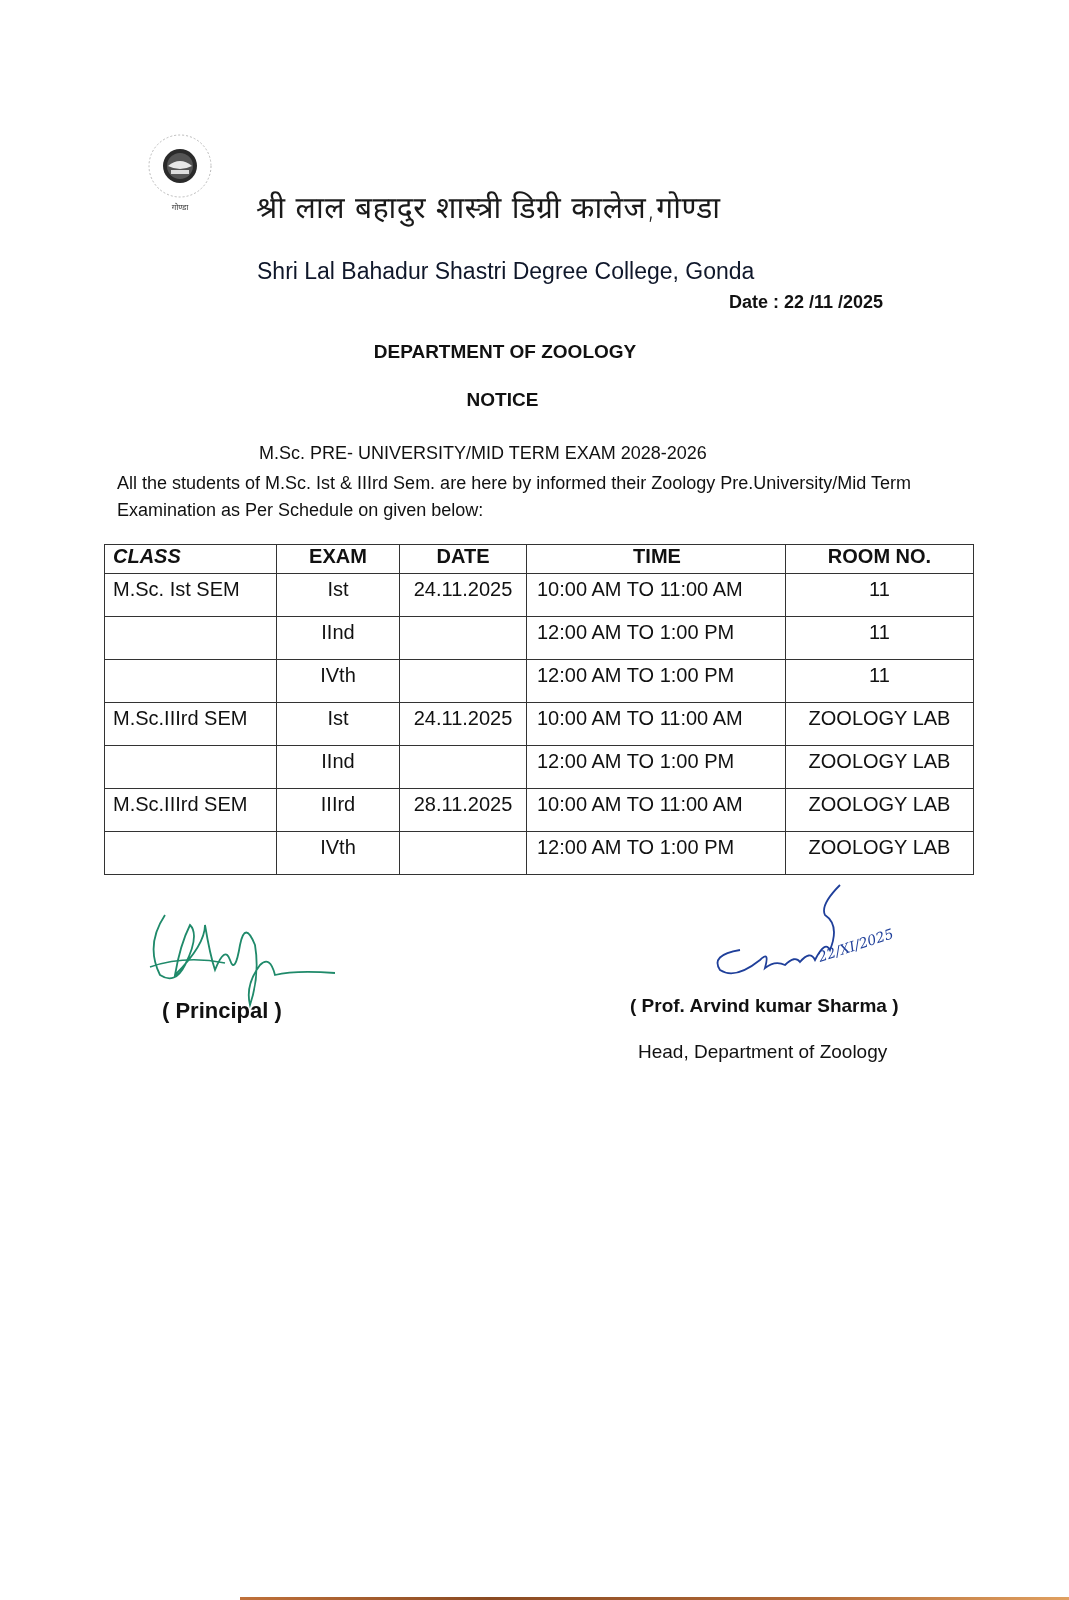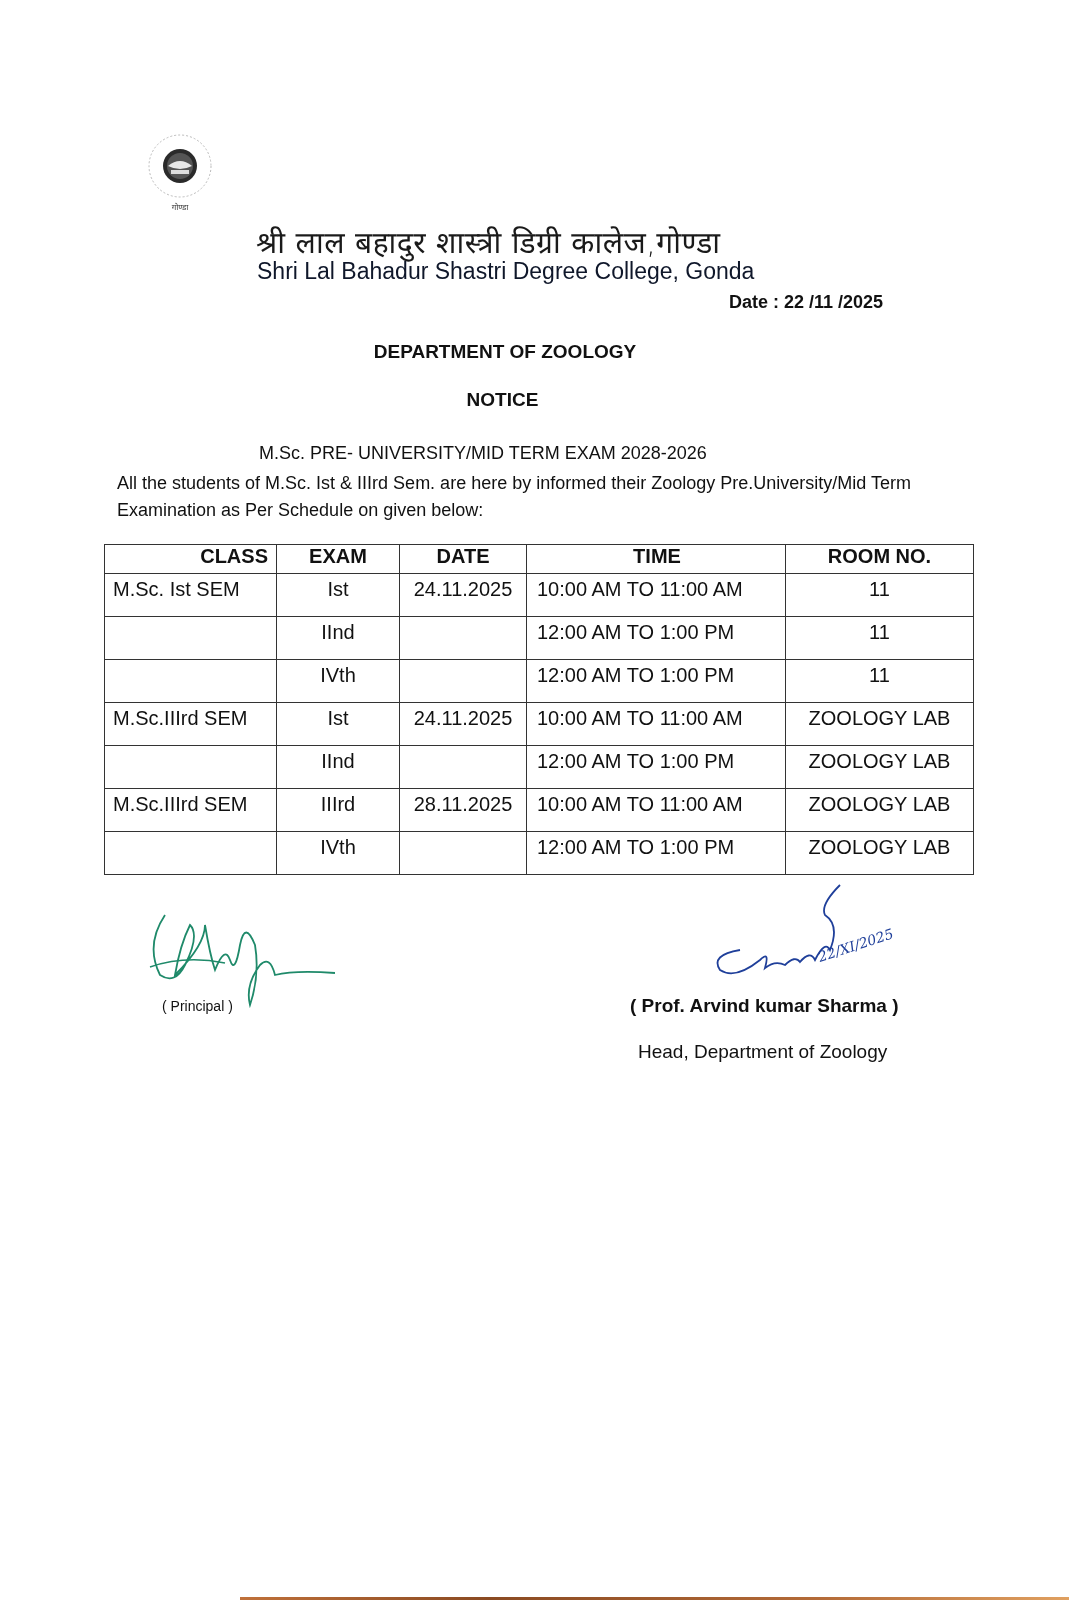--- a/index.html
+++ b/index.html
@@ -2,40 +2,40 @@
 <html><head>
   <meta charset="utf-8">
   <style>
     html, body { margin: 0; padding: 0; }
     body {
       width: 1069px; height: 1600px; background: #ffffff; position: relative; overflow: hidden;
       font-family: "Liberation Sans", sans-serif; color: #111;
     }
     .bottom-edge { position: absolute; left: 240px; right: 0; bottom: 0; height: 3px; background: linear-gradient(90deg, #c0713a, #8a4a22 30%, #b46b38 70%, #e0a060); }
     .logo { position: absolute; left: 138px; top: 130px; width: 90px; height: 84px; }
-    .hindi-title { position: absolute; left: 256px; top: 186px; font-family: "DejaVu Sans", sans-serif; font-size: 30px; font-weight: 300; color: #1a1a1a; letter-spacing: 0.5px; margin-top: 35px; }
+    .hindi-title { position: absolute; left: 256px; top: 186px; font-family: "DejaVu Sans", sans-serif; font-size: 30px; font-weight: 300; color: #1a1a1a; letter-spacing: 0.5px; }
     .eng-title { position: absolute; left: 257px; top: 258px; font-size: 23px; color: #0f172a; }
     .date-line { position: absolute; left: 729px; top: 292px; font-size: 18px; font-weight: bold; }
     .dept { position: absolute; left: 0; width: 1010px; top: 341px; text-align: center; font-size: 19px; font-weight: bold; }
     .notice { position: absolute; left: 0; width: 1005px; top: 389px; text-align: center; font-size: 19px; font-weight: bold; }
     .exam-title { position: absolute; left: 259px; top: 443px; font-size: 18px; }
     .intro { position: absolute; left: 117px; top: 470px; width: 840px; font-size: 18px; line-height: 27px; }
     table.schedule { position: absolute; left: 104px; top: 544px; width: 870px; border-collapse: collapse; font-size: 20px; }
     table.schedule th, table.schedule td { border: 1.5px solid #333; padding: 0 8px; vertical-align: top; }
     table.schedule th { font-weight: bold; height: 28px; font-size: 20px; }
     table.schedule td { height: 38px; padding-top: 4px; }
     .c-class { width: 155px; text-align: left; }
     .c-paper { width: 106px; text-align: center; }
     .c-date { width: 110px; text-align: center; }
     .c-time { width: 240px; text-align: left; padding-left: 10px !important; }
     .c-room { text-align: center; }
-    th.c-class { text-align: right; }
+    th.c-class { text-align: left; font-style: italic; }
     th.c-time { text-align: center; }
     .principal-sig { position: absolute; left: 145px; top: 905px; width: 200px; height: 110px; }
-    .principal-label { position: absolute; left: 162px; top: 998px; font-size: 14px; font-weight: normal; }
+    .principal-label { position: absolute; left: 162px; top: 998px; font-size: 22px; font-weight: bold; }
     .hod-sig { position: absolute; left: 700px; top: 880px; width: 230px; height: 110px; }
     .hod-name { position: absolute; left: 630px; top: 995px; font-size: 19px; font-weight: bold; }
     .hod-title { position: absolute; left: 638px; top: 1041px; font-size: 19px; }
   </style>
 </head>
 <body>
 
 <div class="logo">
   <svg width="90" height="84" viewBox="0 0 90 84">
     <circle cx="42" cy="36" r="31" fill="none" stroke="#bbb" stroke-width="1" stroke-dasharray="2 2"></circle>

